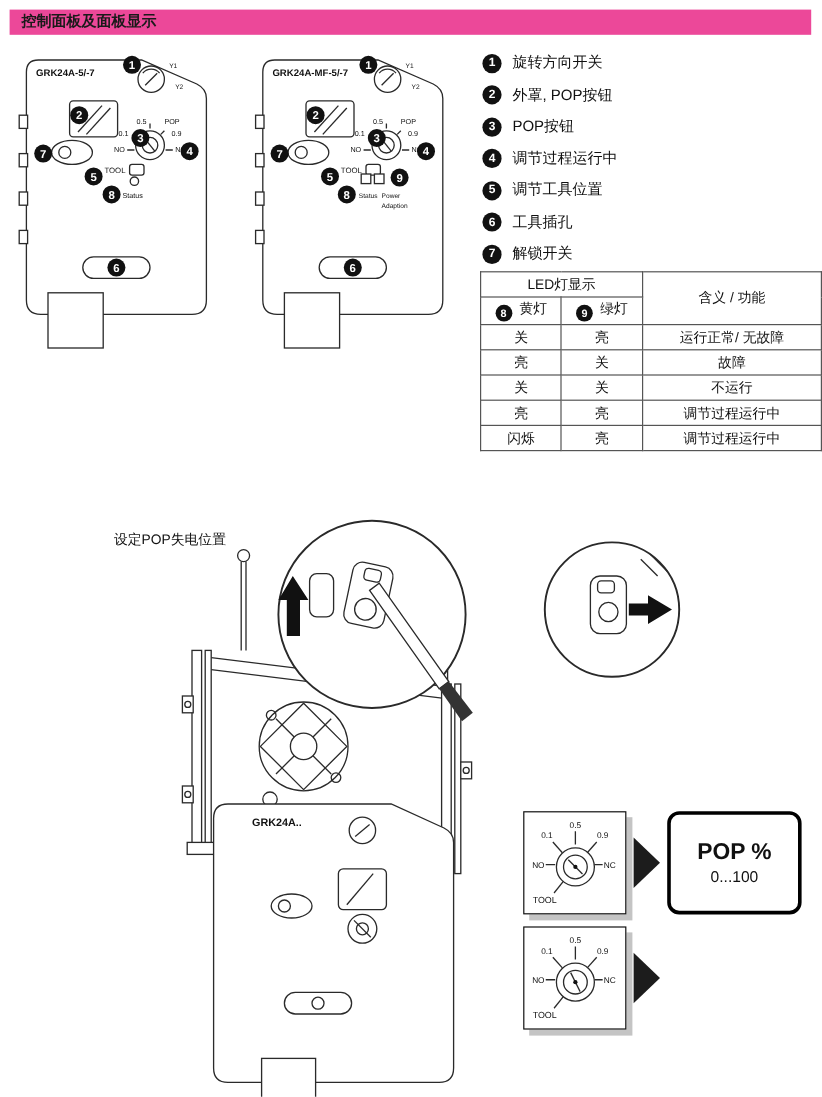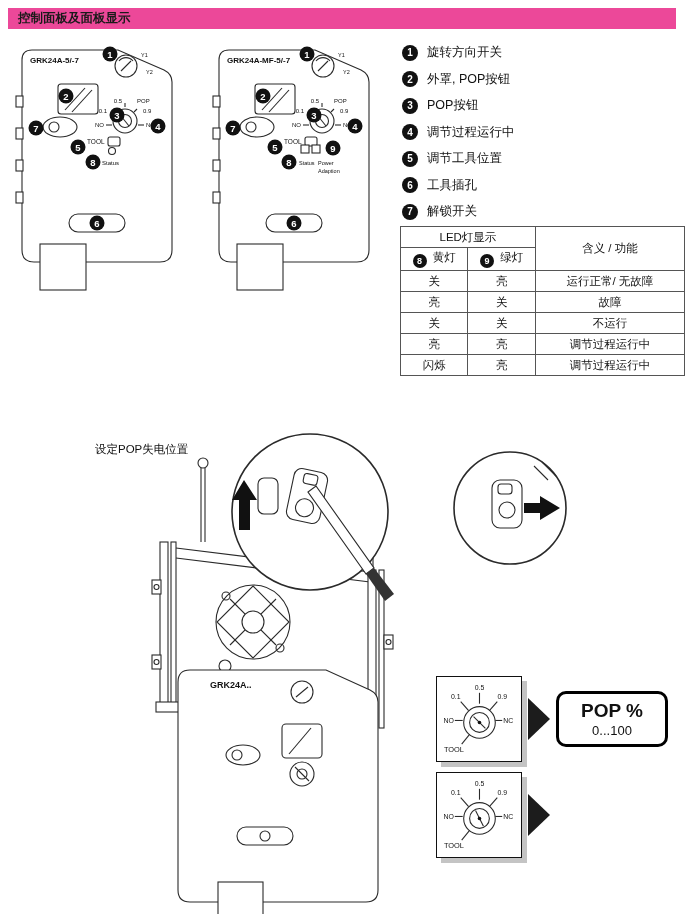--- a/index.html
+++ b/index.html
@@ -13,21 +13,21 @@
                    font-size:10px; font-weight:bold; display:inline-flex; align-items:center; justify-content:center; }
   .callout-badge.sm { width:14px; height:14px; font-size:9px; vertical-align:-3px; margin-right:3px; }
   .led-table { position:absolute; left:400px; top:226px; border-collapse:collapse; font-size:11.5px; }
   .led-table td { border:1px solid #555; text-align:center; padding:2px 4px; height:21px; }
   .led-table td.c1, .led-table td.c2 { width:73px; }
   .led-table td.c3 { width:166px; }
   .bottom { position:absolute; left:0; top:430px; width:685px; height:506px; }
   .pop-title { position:absolute; left:95px; top:12px; font-size:11.5px; }
   .dial-row { position:absolute; display:flex; align-items:center; gap:5px; }
   .dial-card { width:86px; height:86px; background:#fff; border:1.5px solid #111; box-shadow:5px 5px 0 #c4c4c4; }
-  .pop-box { width:112px; height:56px; border:3px solid #000; border-radius:10px; background:#fff;
+  .pop-box { width:112px; height:86px; border:3px solid #000; border-radius:10px; background:#fff;
              display:flex; flex-direction:column; align-items:center; justify-content:center; }
   .pop-line1 { font-weight:bold; font-size:19px; line-height:1.25; white-space:nowrap; }
   .pop-line2 { font-size:13px; line-height:1.25; white-space:nowrap; }
   svg { display:block; }
   .abs { position:absolute; }
   .ln  { fill:none; stroke:#2a2a2a; stroke-width:1.1; }
   .fw  { fill:#fff; stroke:#2a2a2a; stroke-width:1.1; }
   .fw2 { fill:#fff; stroke:#2a2a2a; stroke-width:1.6; }
   svg text { fill:#111; }
   .t55{font-size:5.5px;} .t6{font-size:6px;} .t65{font-size:6.5px;} .t7{font-size:7px;}

